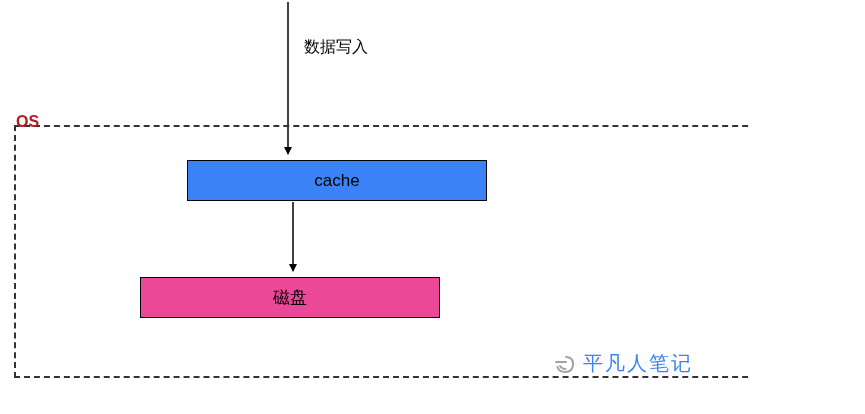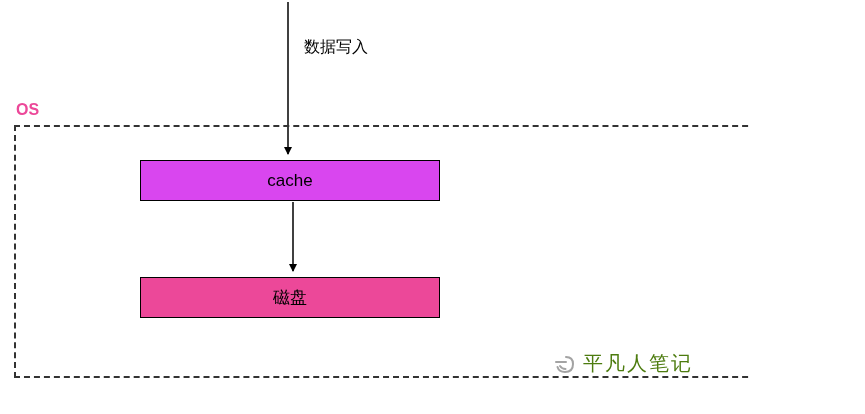--- a/index.html
+++ b/index.html
@@ -41,24 +41,24 @@
     top: 125px;
     width: 774px;
     height: 253px;
     border: 2px dashed #333333;
     box-sizing: border-box;
     background: transparent;
   }
   .os-label {
     position: absolute;
     left: 16px;
-    top: 101px;
+    top: 113px;
     font-size: 16px;
     font-weight: bold;
-    color: #ec4899;
+    color: #b91c1c;
   }
   .node {
     position: absolute;
     left: 140px;
     width: 300px;
     height: 41px;
     border: 1px solid #000000;
     box-sizing: border-box;
     display: flex;
     align-items: center;
@@ -68,21 +68,21 @@
   }
   .cache-node { top: 160px; }
   .disk-node  { top: 277px; }
   .watermark {
     position: absolute;
     right: 58px;
     top: 350px;
     display: flex;
     align-items: center;
     gap: 6px;
-    color: #4d7c0f;
+    color: #3b82f6;
     font-size: 20px;
     letter-spacing: 2px;
   }
   .wm-icon {
     display: inline-flex;
     align-items: center;
   }
 </style>
 </head>
 <body>
@@ -98,21 +98,21 @@
     <line x1="288" y1="2" x2="288" y2="154" stroke="#000000" stroke-width="1.5" marker-end="url(#arrowhead)"></line>
     <line x1="293" y1="202" x2="293" y2="271" stroke="#000000" stroke-width="1.5" marker-end="url(#arrowhead)"></line>
   </svg>
 
   <div class="label write-label">数据写入</div>
 
   <div class="os-box"></div>
 
   <div class="os-label">OS</div>
 
-  <div class="node cache-node" style="background: #d946ef;">
+  <div class="node cache-node" style="background: #3b82f6; margin-left: 47px;">
     <span>cache</span>
   </div>
 
 
   <div class="node disk-node" style="background: #ec4899;">
     <span>磁盘</span>
   </div>
 
   <div class="watermark">
     <span class="wm-icon">

